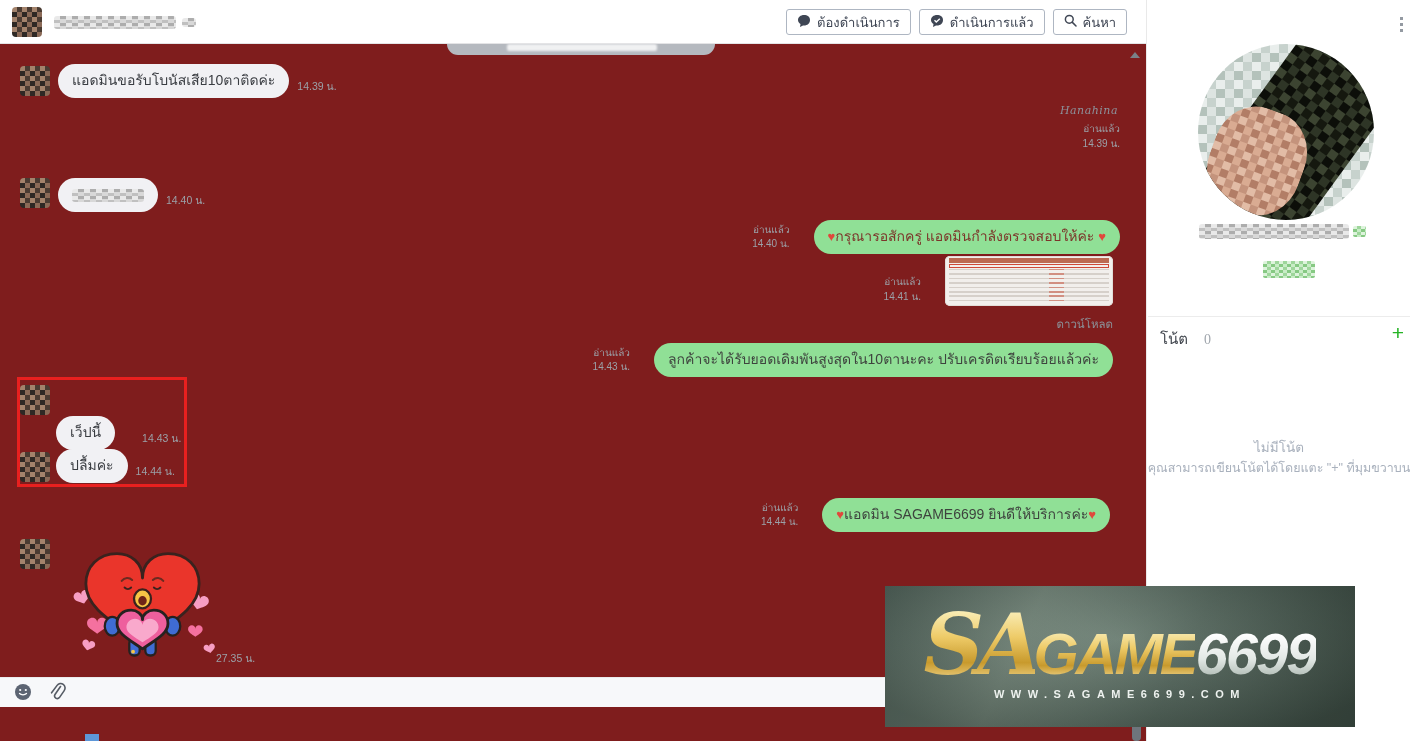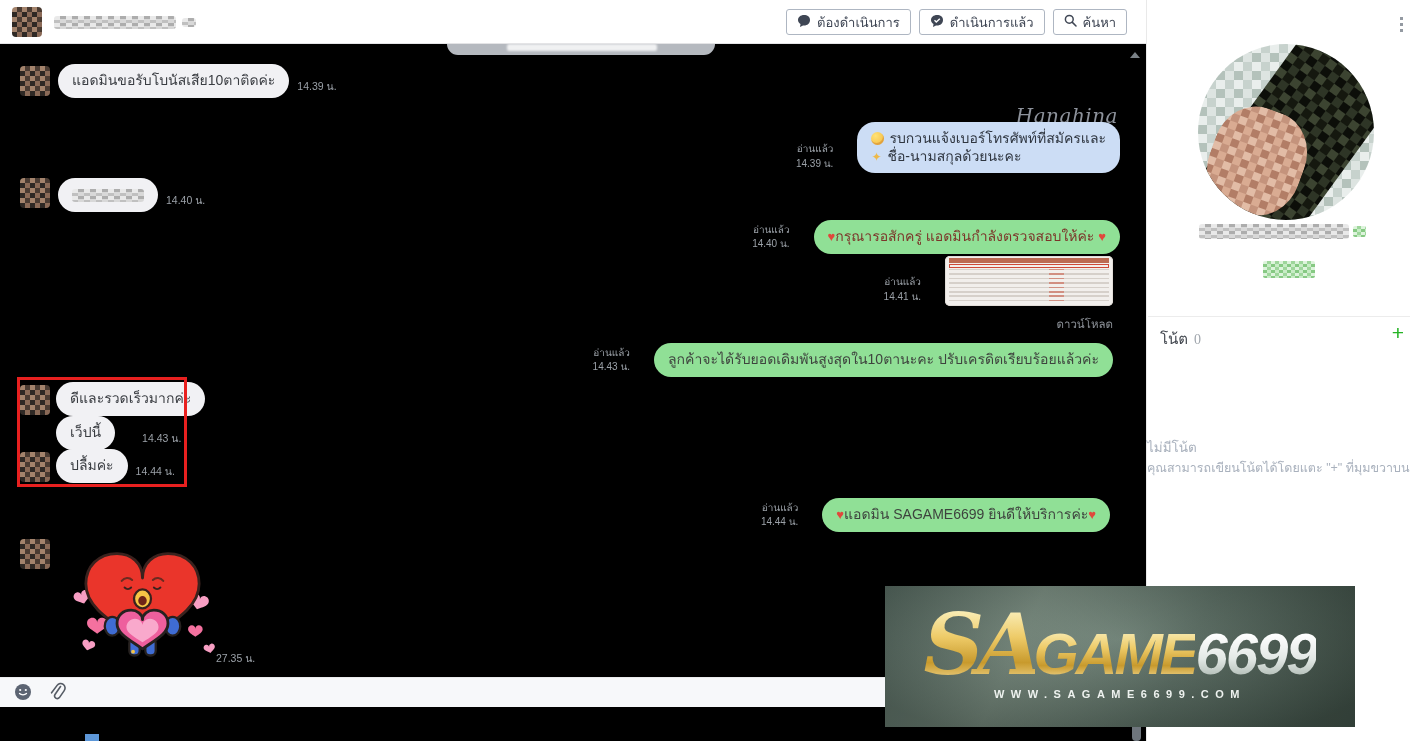--- a/index.html
+++ b/index.html
@@ -1,19 +1,19 @@
 <!DOCTYPE html>
 <html><head>
 <meta charset="utf-8">
 <style>
   * { box-sizing: border-box; }
   body { margin:0; background:#fff; }
   .screen {
     position:relative; width:1410px; height:741px; overflow:hidden;
-    background:#000000; font-family:"Liberation Sans","DejaVu Sans",sans-serif; color:#333;
+    background:#7f1d1d; font-family:"Liberation Sans","DejaVu Sans",sans-serif; color:#333;
   }
   
   .pix-avatar {
     background: repeating-conic-gradient(#4a3b32 0% 25%, #8a6a57 0% 50%, #2e2824 0% 75%, #a3836c 0% 100%);
     background-size:10px 10px; border-radius:4px; filter:blur(.4px);
   }
   .pix-text {
     background: repeating-conic-gradient(#adadad 0% 25%, #d8d8d8 0% 50%, #c0c0c0 0% 75%, #e9e9e9 0% 100%);
     background-size:12px 7px; border-radius:3px; filter:blur(.6px);
   }
@@ -49,21 +49,21 @@
   .bubble.in::before { content:""; position:absolute; left:-3px; top:8px; width:10px; height:10px;
             background:inherit; border-radius:2px; transform:rotate(45deg); z-index:-1; }
   .bubble.green { background:#90e096; color:#3e433e; }
   .bubble.blue { background:#ccddf5; color:#2f3640; }
   .bubble.out::after { content:""; position:absolute; right:-3px; top:8px; width:10px; height:10px;
             background:inherit; border-radius:2px; transform:rotate(45deg); z-index:-1; }
   .bubble.warm { color:#7c352a; }
   .t-inline { font-size:10.5px; color:#9ba1a8; padding-bottom:3px; }
   .meta { width:58px; font-size:10px; color:#9ba1a8; text-align:right; line-height:1.45; padding-bottom:2px; }
   .sender-name { position:absolute; right:292px; top:104px; font-family:"DejaVu Serif",serif;
-            font-style:italic; font-size:20px; color:#8d929b; letter-spacing:.5px; }
+            font-style:italic; font-size:11px; color:#8d929b; letter-spacing:.5px; }
   .heart-g { color:#e0483c; font-size:13px; }
   .mini-face { display:inline-block; width:13px; height:13px; border-radius:50%; margin-right:5px;
             vertical-align:-2px; background:radial-gradient(circle at 35% 30%, #ffe277, #f3b73a);
             box-shadow: inset -1px -2px 0 rgba(200,120,40,.45); }
   .sparkle { color:#edb94a; font-size:12px; margin-right:6px; }
   .redacted-strip { display:inline-block; width:72px; height:13px; vertical-align:middle; }
   .table-thumb { width:168px; height:50px; border-radius:5px; background:#f2efec;
             box-shadow: inset 0 0 0 1px #e2ddd8; position:relative; overflow:hidden; cursor:pointer; }
   .table-thumb .hdr { position:absolute; left:4px; right:4px; top:2px; height:5px; background:#bc6a52; }
   .table-thumb .hl { position:absolute; left:4px; right:4px; top:8px; height:4px; border:1px solid #cf4a3a; }
@@ -99,25 +99,25 @@
             background:repeating-conic-gradient(#15180f 0% 25%, #2e3526 0% 50%, #0c0e09 0% 75%, #3c4431 0% 100%);
             background-size:18px 18px; }
   .profile-avatar .skin { position:absolute; left:12px; top:64px; width:94px; height:106px;
             transform:rotate(20deg); border-radius:42%;
             background:repeating-conic-gradient(#c4937c 0% 25%, #d9ab92 0% 50%, #b27d66 0% 75%, #e2bca6 0% 100%);
             background-size:16px 16px; }
   .rp-name { position:absolute; left:52px; top:224px; width:150px; height:15px; }
   .rp-name-g { position:absolute; left:206px; top:226px; width:13px; height:11px; }
   .rp-badge { position:absolute; left:116px; top:261px; width:52px; height:17px; }
   .rp-divider { position:absolute; left:1px; top:316px; width:262px; height:1px; background:#ececec; }
-  .note-row { position:absolute; left:13px; top:327px; display:flex; align-items:baseline; gap:6px;font-family:Liberation Serif, serif; }
+  .note-row { position:absolute; left:13px; top:327px; display:flex; align-items:baseline; gap:16px;font-family:Liberation Serif, serif; }
   .note-label { font-size:15px; color:#40454d; }
   .note-count { font-size:14px; color:#a0a6ad; }
   .note-add { position:absolute; right:6px; top:322px; font-size:21px; color:#26b426; cursor:pointer; line-height:1; }
-  .note-empty { position:absolute; left:0; top:438px; width:264px; text-align:left;
+  .note-empty { position:absolute; left:0; top:438px; width:264px; text-align:center;
             color:#a9b1bd; line-height:1.55; }
   .note-empty .t { font-size:13.5px; }
   .note-empty .h { font-size:12.5px; white-space:nowrap; }
   
   .logo { position:absolute; left:885px; top:586px; width:470px; height:141px; z-index:10;
           display:flex; flex-direction:column; align-items:center; justify-content:center;
           background:
             radial-gradient(ellipse at 50% 38%, rgba(255,255,255,.10), rgba(0,0,0,.28) 88%),
             linear-gradient(115deg,#5d7268 0%,#74887b 30%,#55695e 62%,#44564c 100%);
   }
@@ -183,28 +183,20 @@
     <span class="bubble in">แอดมินขอรับโบนัสเสีย10ตาติดค่ะ</span>
     <span class="t-inline">14.39 น.</span>
   </div>
 
   <div class="sender-name">Hanahina</div>
   <div class="row-out" style="right:290px; top:122px;">
     <div class="meta">
       <div>อ่านแล้ว</div>
       <div>14.39 น.</div>
     </div>
-    <span class="bubble blue out">
-      <span style="display:block;">
-        <span class="mini-face"></span><span>รบกวนแจ้งเบอร์โทรศัพท์ที่สมัครและ</span>
-      </span>
-      <span style="display:block;">
-        <span class="sparkle">✦</span><span>ชื่อ-นามสกุลด้วยนะคะ</span>
-      </span>
-    </span>
   </div>
 
   <div class="avatar-s pix-avatar" style="left:20px; top:178px;"></div>
   <div class="row-in" style="left:58px; top:178px;">
     <span class="bubble in"><span class="redacted-strip pix-text"></span></span>
     <span class="t-inline">14.40 น.</span>
   </div>
 
   <div class="row-out" style="right:290px; top:220px;">
     <div class="meta">
@@ -234,23 +226,20 @@
     <div class="meta">
       <div>อ่านแล้ว</div>
       <div>14.43 น.</div>
     </div>
     <span class="bubble green out">ลูกค้าจะได้รับยอดเดิมพันสูงสุดใน10ตานะคะ ปรับเครดิตเรียบร้อยแล้วค่ะ</span>
   </div>
 
   <div class="annotation-box"></div>
 
   <div class="avatar-s pix-avatar" style="left:20px; top:385px;"></div>
-  <div class="row-in" style="left:56px; top:382px;">
-    <span class="bubble in">ดีและรวดเร็วมากค่ะ</span>
-  </div>
 
   <div class="row-in" style="left:56px; top:416px;gap:27px;">
     <span class="bubble in">เว็ปนี้</span>
     <span class="t-inline">14.43 น.</span>
   </div>
 
   <div class="avatar-s pix-avatar" style="left:20px; top:452px;"></div>
   <div class="row-in" style="left:56px; top:449px;gap:8px;">
     <span class="bubble in">ปลื้มค่ะ</span>
     <span class="t-inline">14.44 น.</span>

